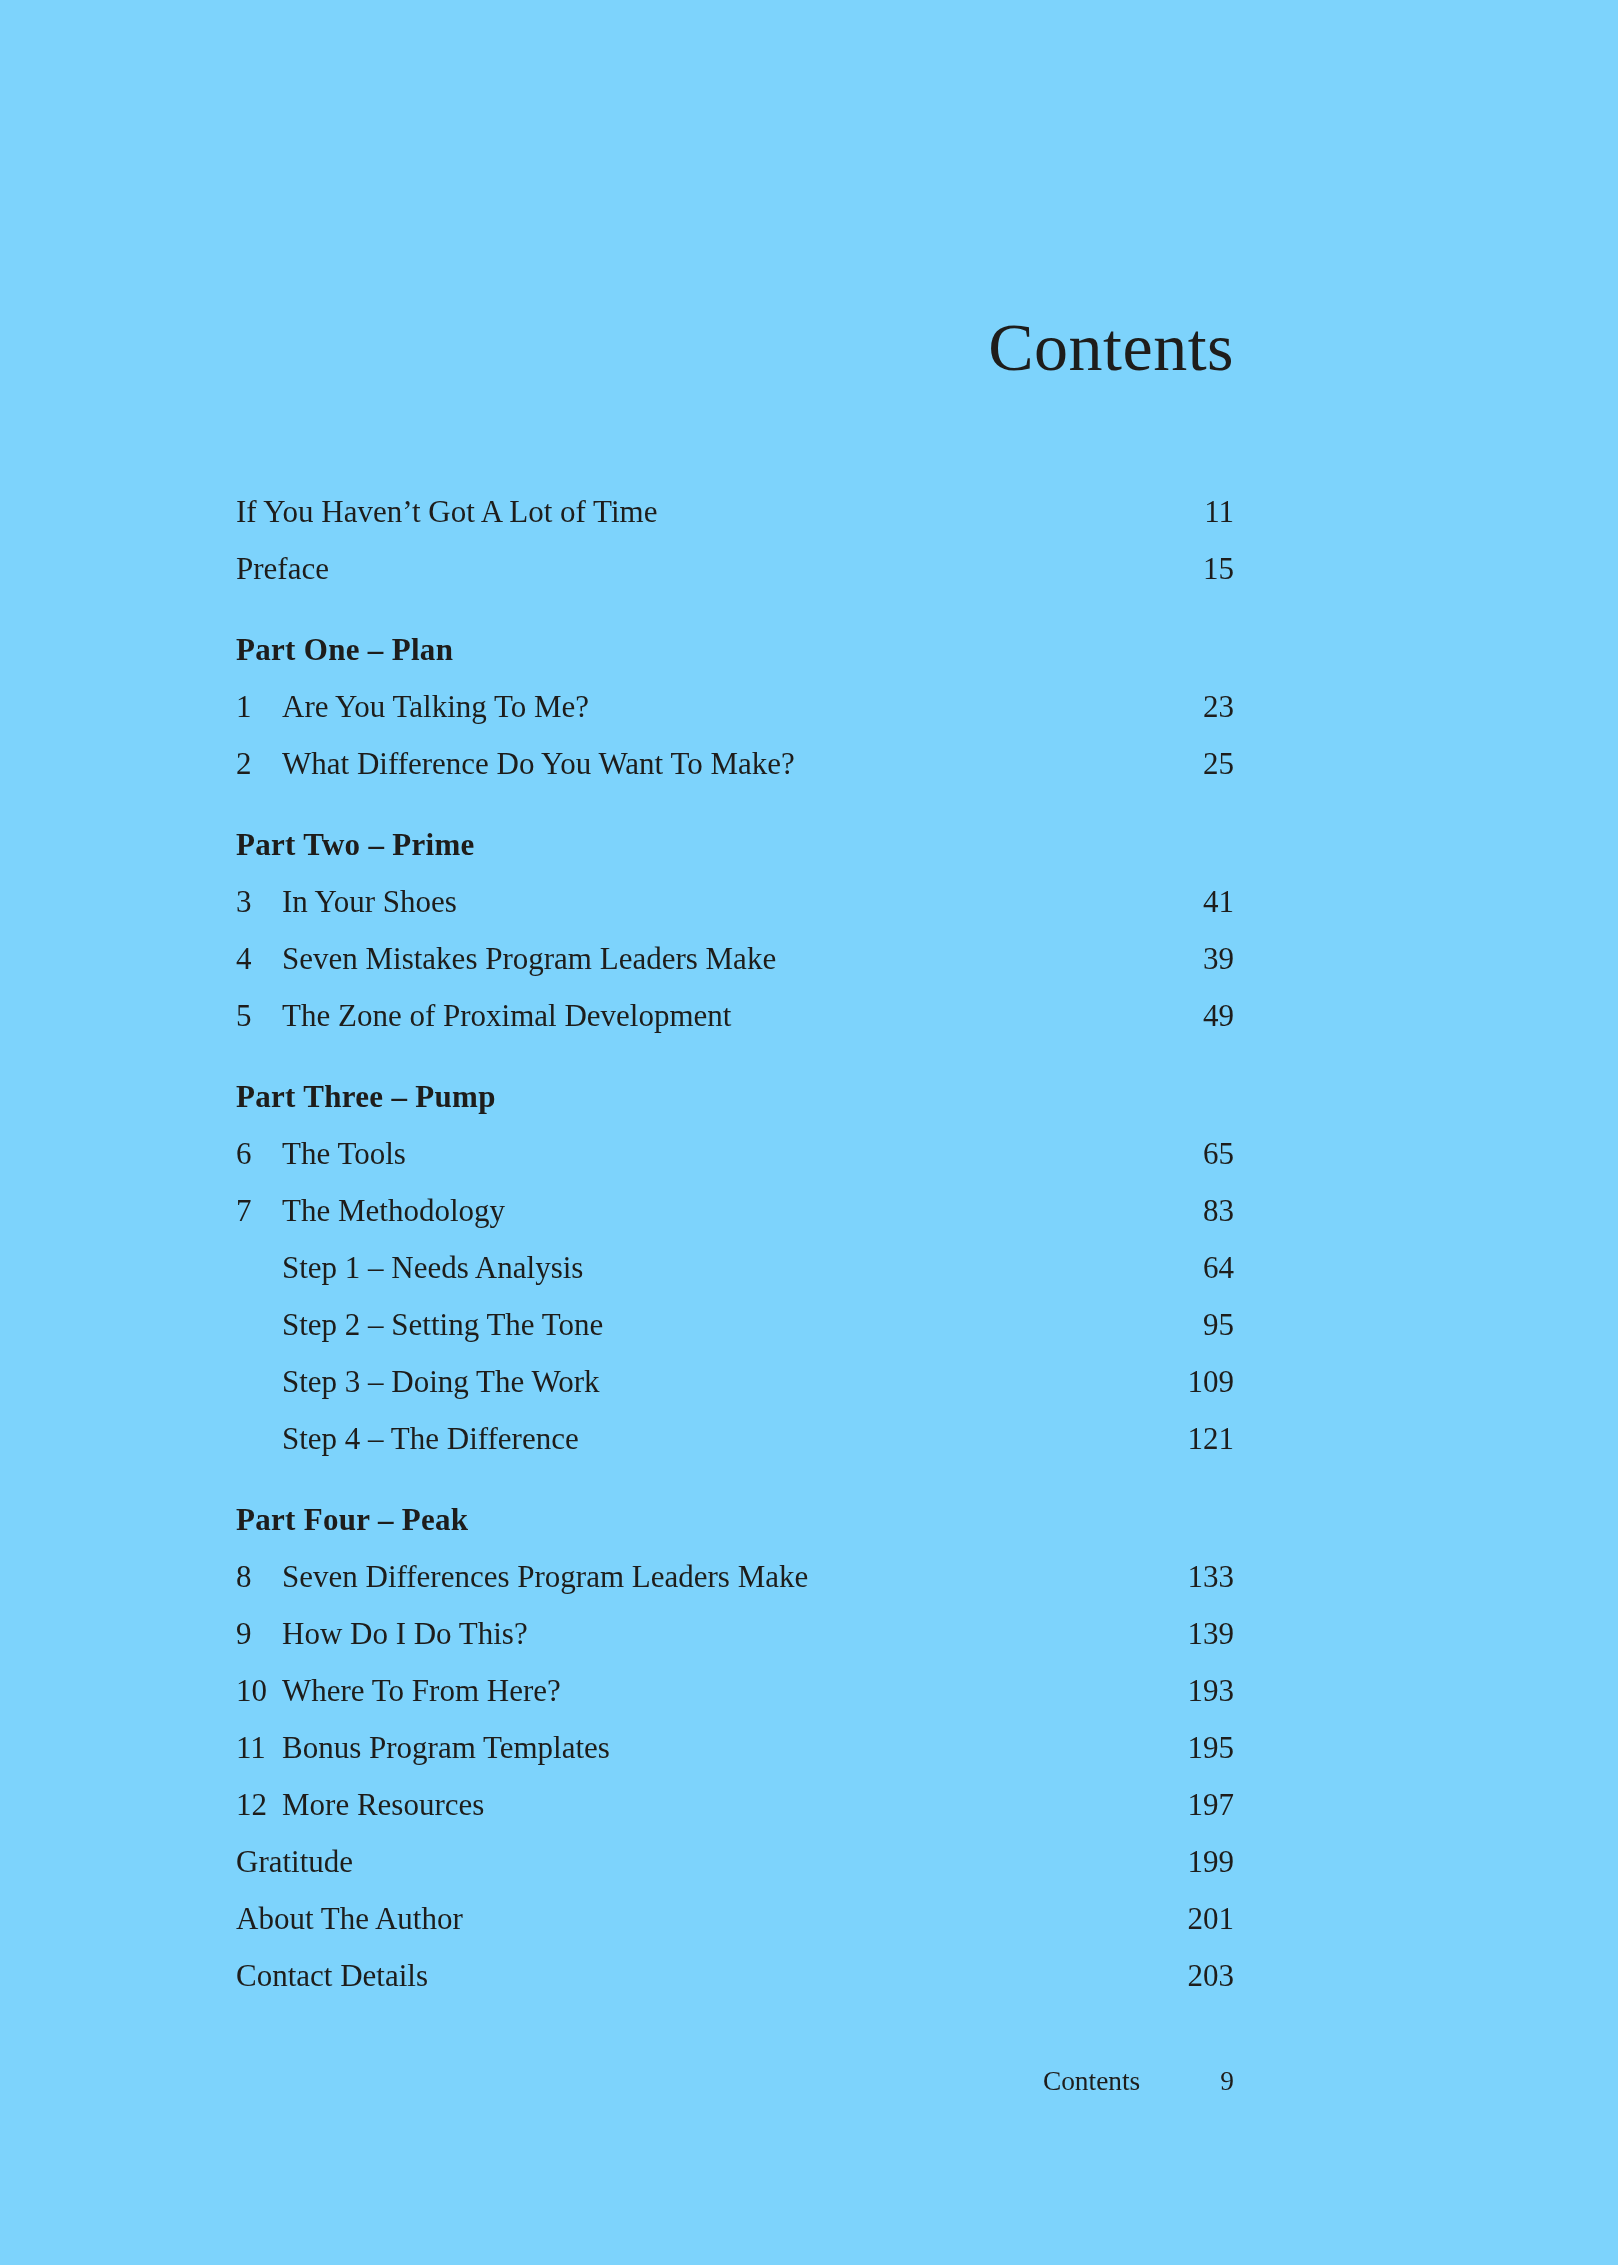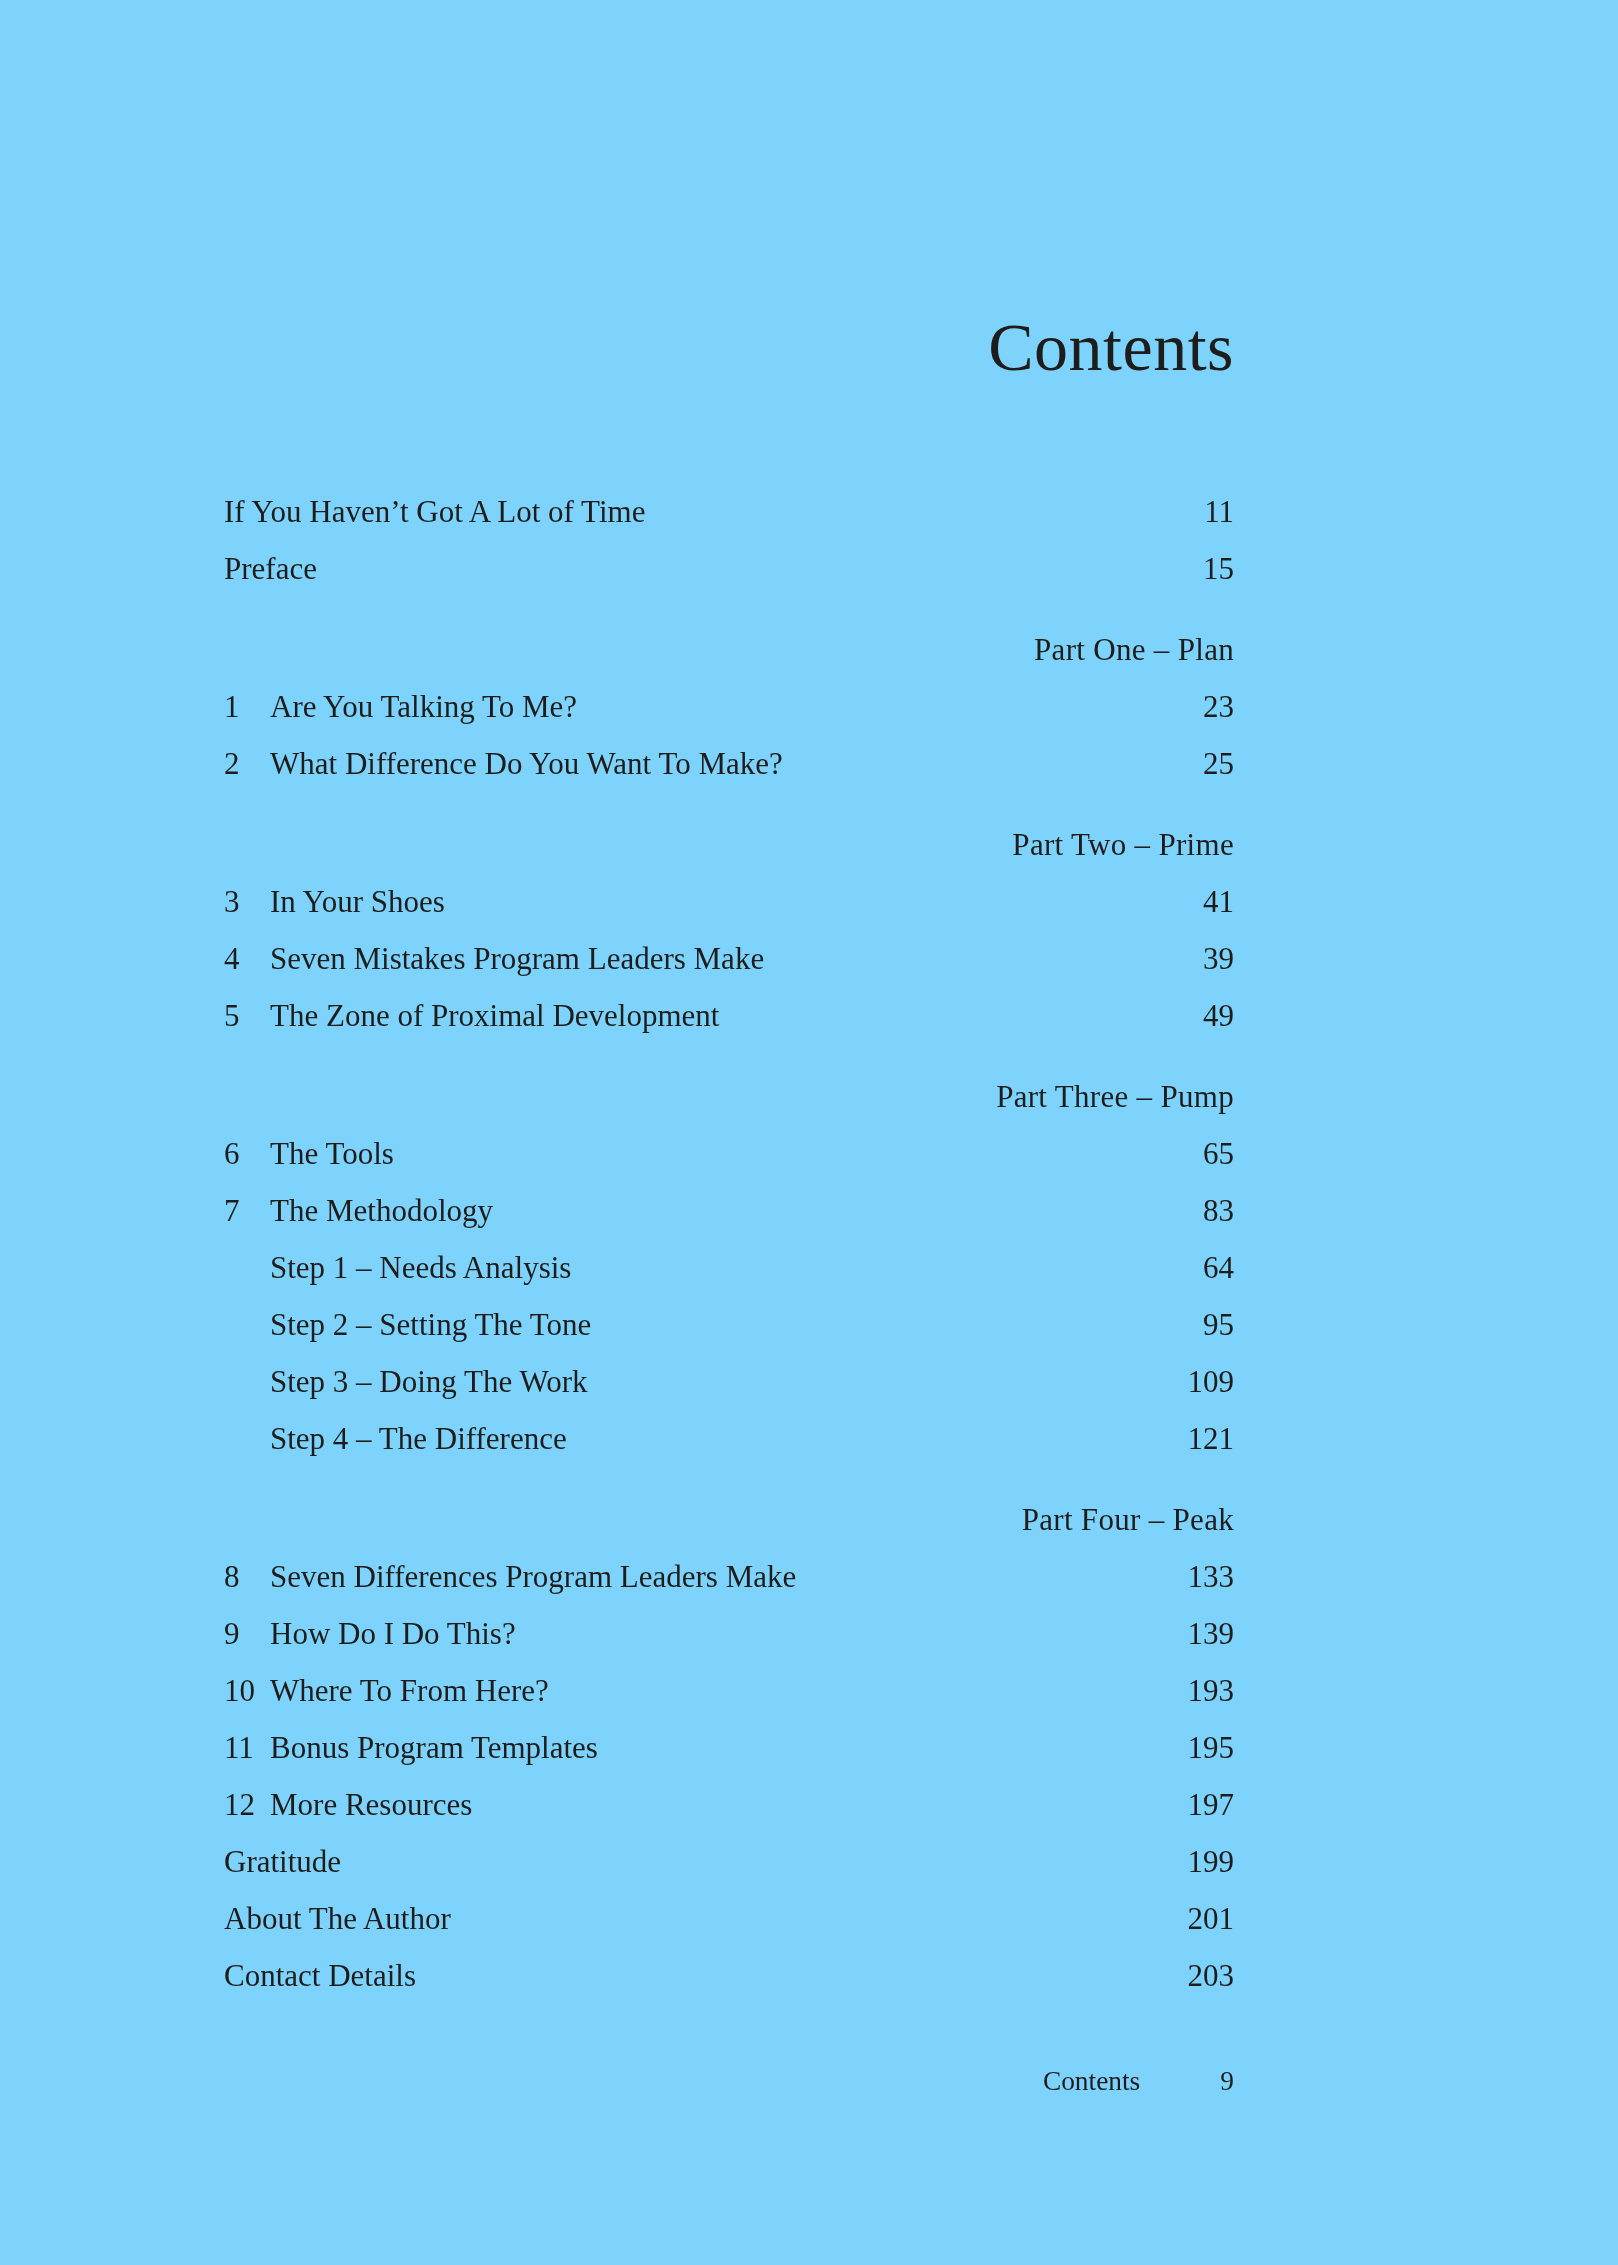--- a/index.html
+++ b/index.html
@@ -33,40 +33,40 @@
     top: 473px;
     left: 224px;
     width: 1010px;
   }
   .row {
     height: 57px;
     display: flex;
     align-items: flex-end;
     font-size: 31px;
     line-height: 1.12;
+    margin-left: 12px;
   }
   .row .num {
     width: 46px;
     flex: 0 0 46px;
   }
   .row .label {
     flex: 1 1 auto;
   }
   .row .pg {
     flex: 0 0 auto;
     text-align: right;
   }
   .row.step .label {
     padding-left: 46px;
   }
   .row.part {
     margin-top: 24px;
-    font-weight: 400;
+    font-weight: 700;
     letter-spacing: 0.3px;
-    text-align: right;
   }
   .footer {
     position: absolute;
     top: 2068px;
     left: 224px;
     width: 1010px;
     display: flex;
     justify-content: flex-end;
     align-items: baseline;
     font-size: 27.4px;

